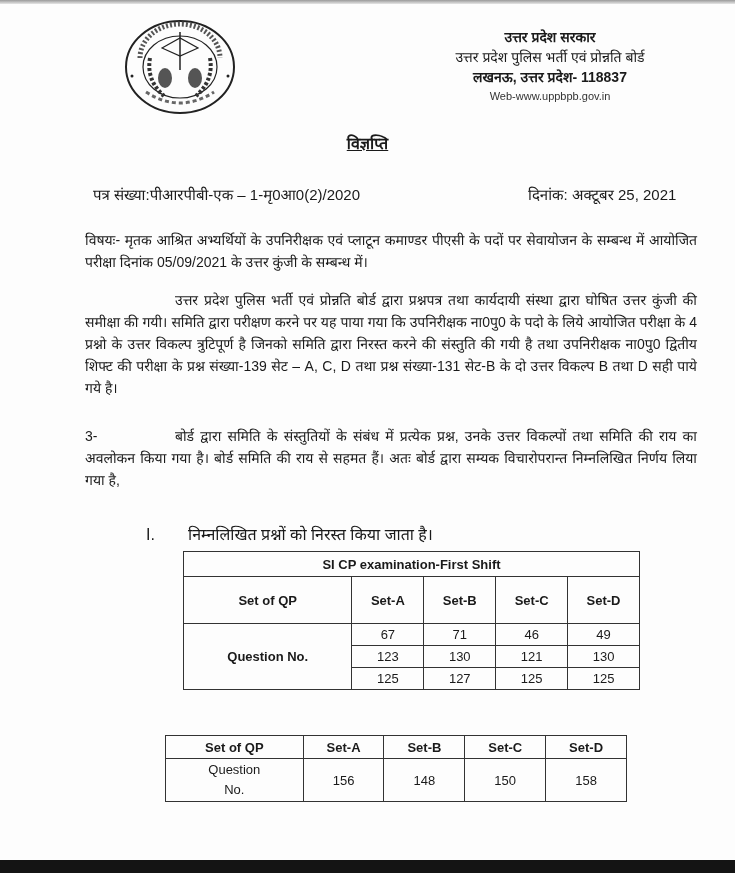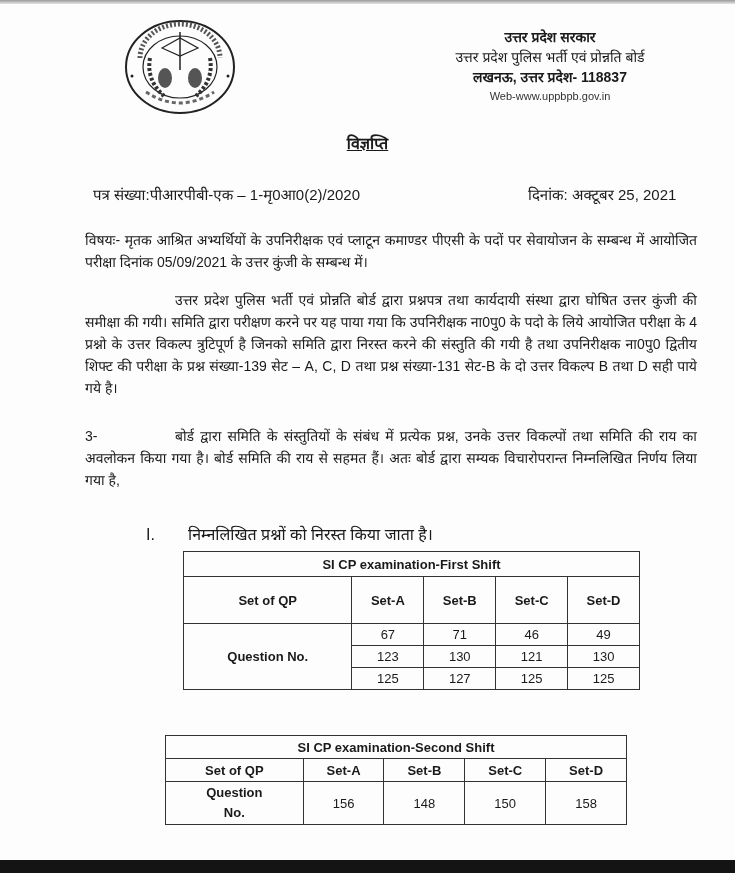--- a/index.html
+++ b/index.html
@@ -35,21 +35,21 @@
     td, th { border: 1px solid #333; text-align: center; padding: 0; }
     .t1 { left: 167px; top: 551px; width: 457px; margin-left: 16px; }
     .t1 .cap { height: 24px; font-weight: bold; }
     .t1 .hdr th { height: 46px; font-weight: bold; }
     .t1 td.v { height: 21px; }
     .t1 td.lbl { font-weight: bold; }
     .t2 { left: 165px; top: 735px; width: 462px; }
     .t2 .cap { height: 22px; font-weight: bold; }
     .t2 .hdr th { height: 22px; font-weight: bold; }
     .t2 td { height: 42px; }
-    .t2 td.lbl { font-weight: bold; line-height: 20px; }
+    .t2 td.lbl { font-weight: normal; line-height: 20px; }
   </style>
 </head>
 <body>
 
 <div class="topbar"></div>
 
 <svg class="seal" viewBox="0 0 112 98">
   <ellipse cx="56" cy="49" rx="54" ry="46" fill="none" stroke="#222" stroke-width="2"></ellipse>
   <ellipse cx="56" cy="49" rx="37" ry="31" fill="none" stroke="#222" stroke-width="1.2"></ellipse>
   <path d="M16 40 A40 34 0 0 1 96 40" fill="none" stroke="#555" stroke-width="5" stroke-dasharray="2 2"></path>
@@ -111,23 +111,20 @@
     <td class="v">125</td>
     <td class="v">127</td>
     <td class="v">125</td>
     <td class="v">125</td>
   </tr>
 </tbody>
   </table>
 
 <table class="t2">
   <tbody>
-      <tr>
-        <td colspan="5" class="cap">SI CP examination-Second Shift</td>
-      </tr>
   <tr class="hdr">
     <th>Set of QP</th>
     <th>Set-A</th>
     <th>Set-B</th>
     <th>Set-C</th>
     <th>Set-D</th>
   </tr>
   <tr>
     <td class="lbl"><span>Question</span><br><span>No.</span></td>
     <td>156</td>

